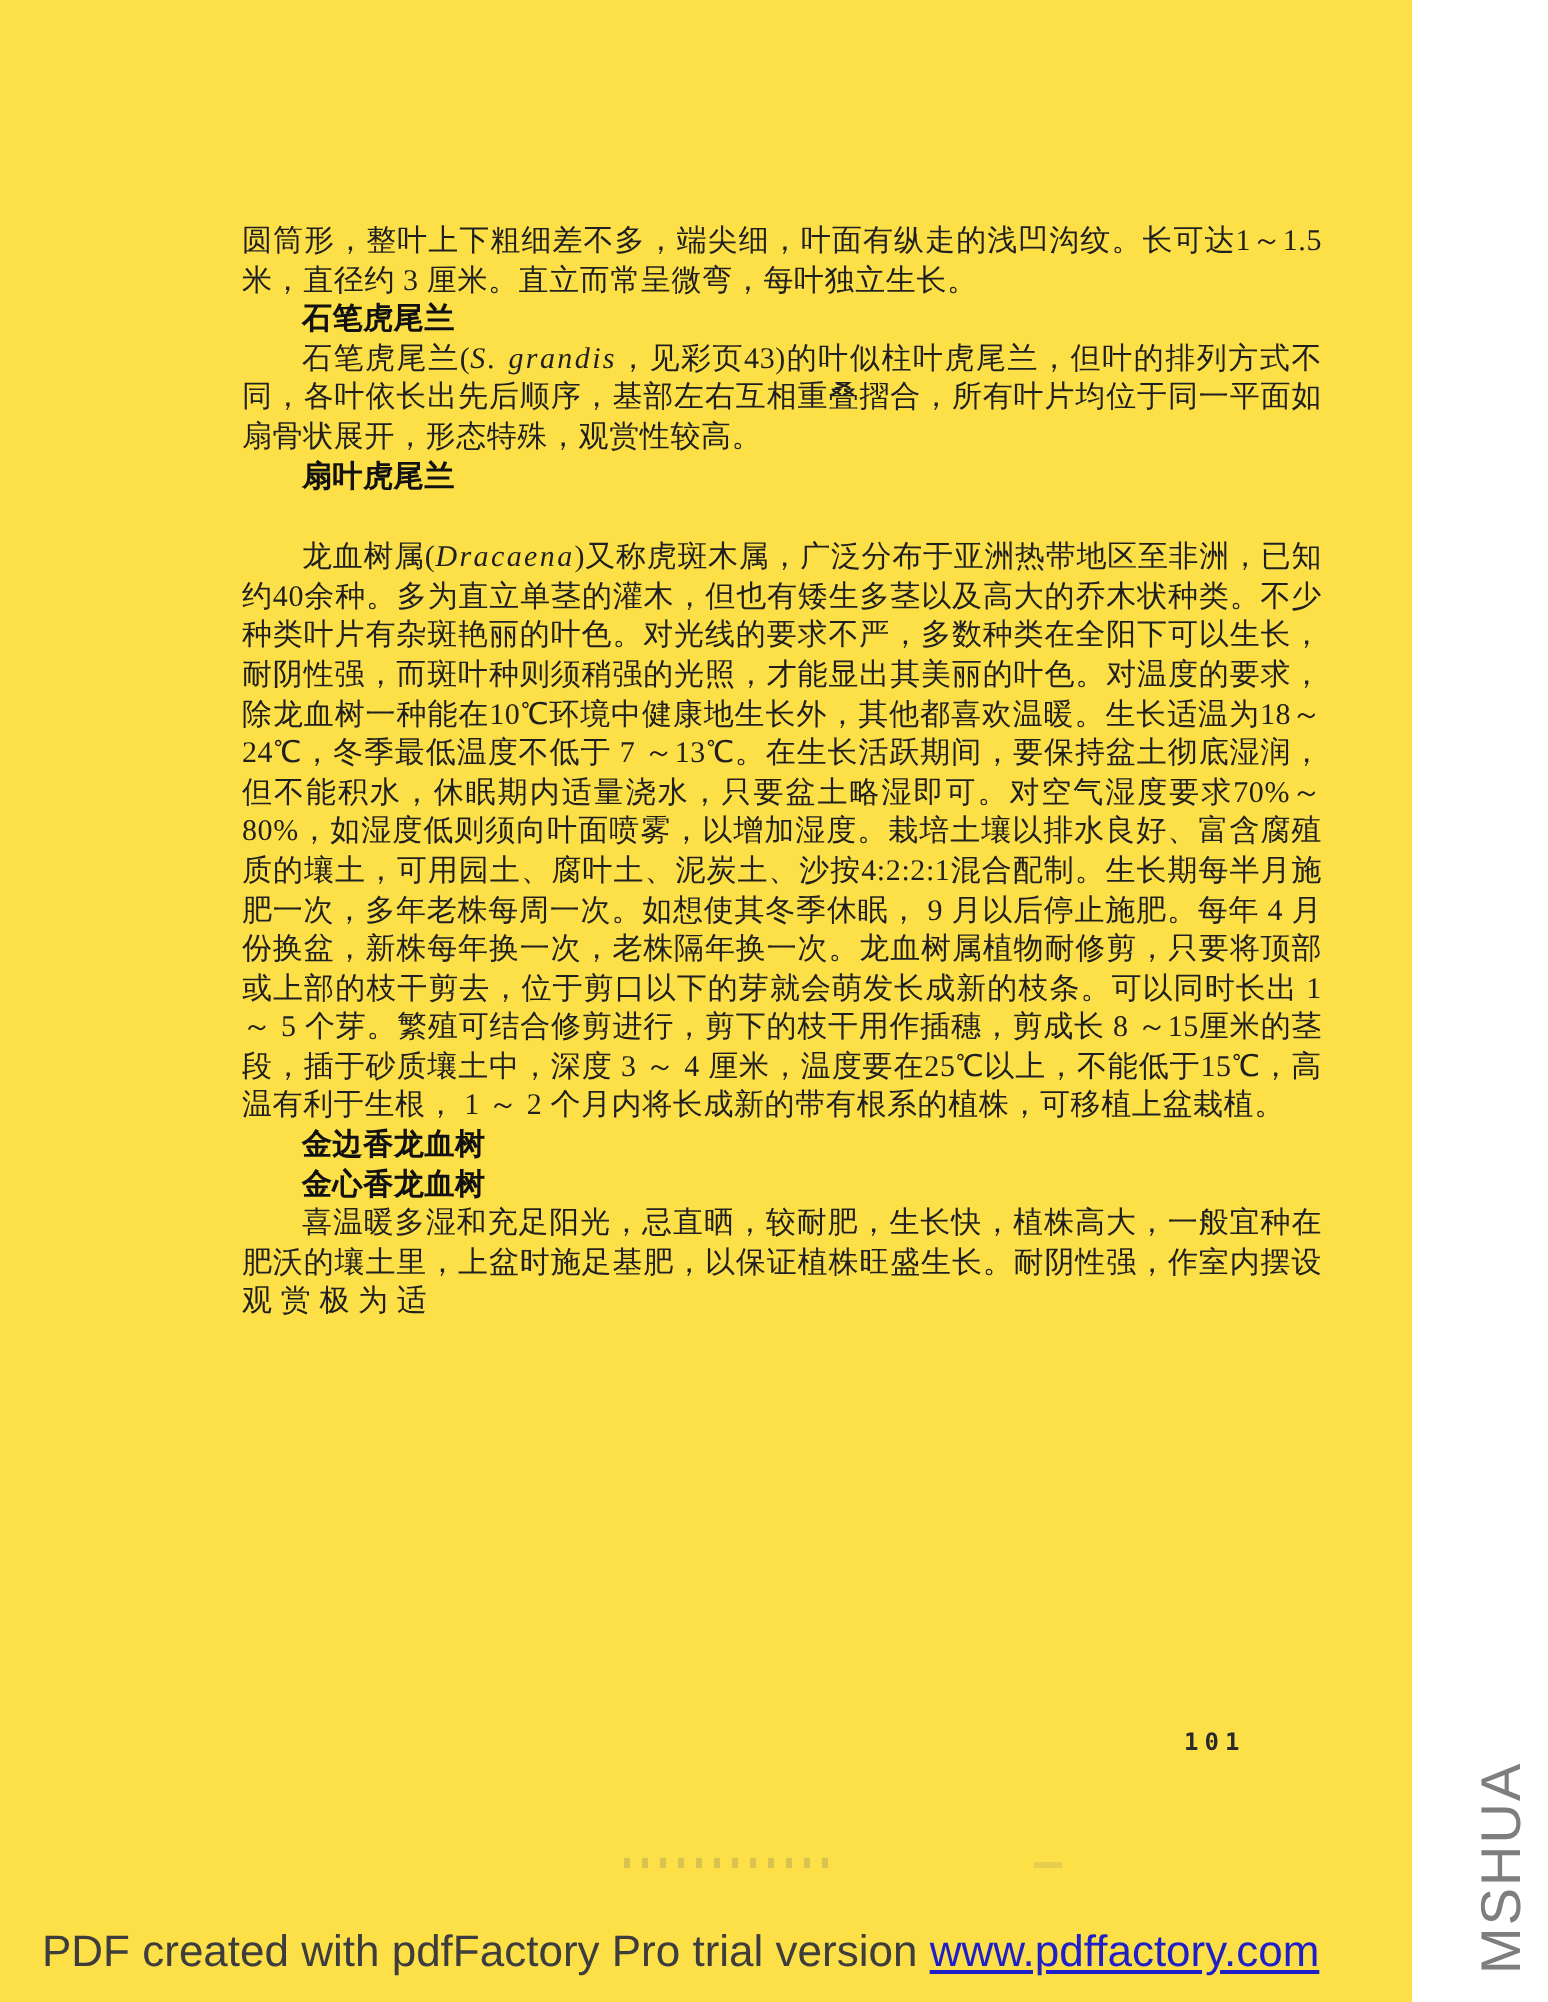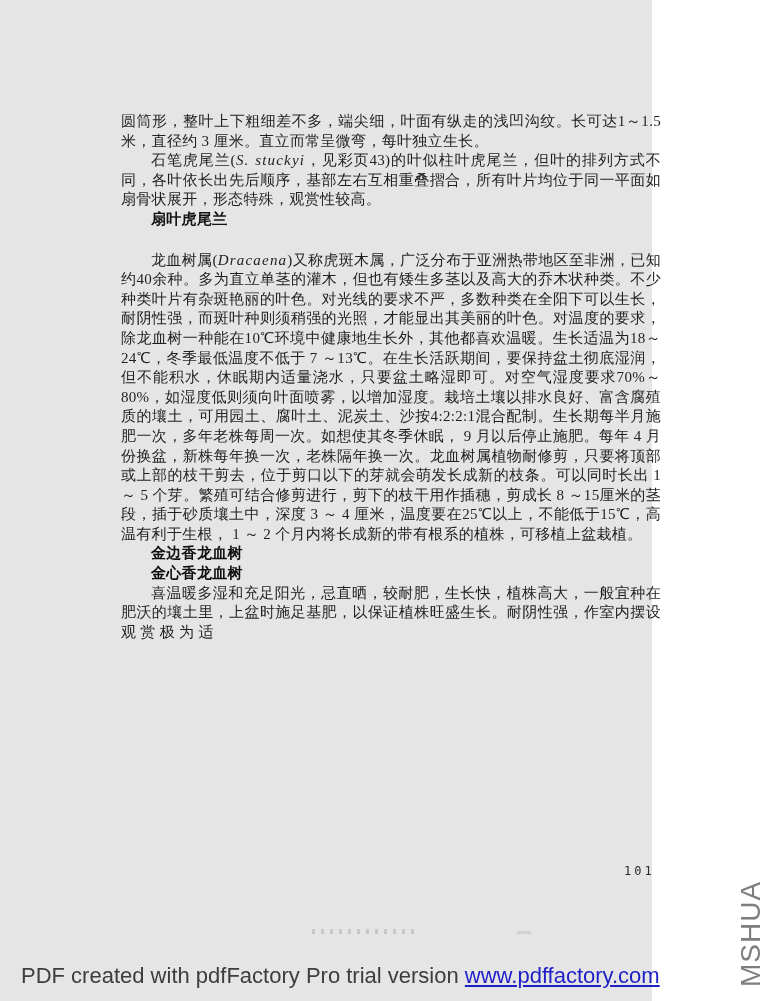--- a/index.html
+++ b/index.html
@@ -2,21 +2,21 @@
 <html><head>
 <meta charset="utf-8">
 <style>
   html, body { margin:0; padding:0; }
   body {
     width:774px; height:1001px;
     background:#ffffff;
     overflow:hidden;
     font-family:"Liberation Serif", serif;
   }
-  .sheet { position:relative; width:632px; height:1001px; background:#e5e5e5;padding-left:20px; }
+  .sheet { position:relative; width:706px; height:1001px; background:#fde047; }
 
   
   .page-text {
     position:absolute; left:121px; top:112px; width:540px;
     color:#1f1f1f;
     font-size:15px; line-height:19.6px;
     text-align:justify;
     letter-spacing:0.3px;
   }
   .blk { margin:0; padding:0; }
@@ -24,22 +24,22 @@
   .para.indent { text-indent:2em; }
   .heading {
     font-size:15px; font-weight:bold; color:#111;
     text-indent:2em; line-height:19.6px;
   }
   .spacer { height:21px; }
   .italic { font-style:italic; letter-spacing:1.2px; }
 
   
   .page-number {
-    position:absolute; left:624px; top:864px;
-    font-size:12px; font-weight:normal; letter-spacing:3px;
+    position:absolute; left:592px; top:864px;
+    font-size:12px; font-weight:bold; letter-spacing:3px;
     color:#2a2a2a;
     font-family:"DejaVu Sans Mono", monospace;
   }
 
   
   .watermark {
     position:absolute; left:699px; top:920px;
     width:104px; height:30px;
     transform:rotate(-90deg);
     transform-origin:center center;
@@ -71,21 +71,22 @@
     color:#1f1fc8; text-decoration:underline; cursor:pointer;
   }
 </style>
 </head>
 <body>
 
 <div class="sheet">
 
   <div class="page-text">
       <p class="blk para"><span>圆筒形，整叶上下粗细差不多，端尖细，叶面有纵走的浅凹沟纹。长可达1～1.5米，直径约 3 厘米。直立而常呈微弯，每叶独立生长。</span></p>
-      <p class="blk para indent"><span>石笔虎尾兰(</span><span class="italic">S. stuckyi</span><span>，见彩页43)的叶似柱叶虎尾兰，但叶的排列方式不同，各叶依长出先后顺序，基部左右互相重叠摺合，所有叶片均位于同一平面如扇骨状展开，形态特殊，观赏性较高。</span></p>
+      <h3 class="blk heading"><span>石笔虎尾兰</span></h3>
+      <p class="blk para indent"><span>石笔虎尾兰(</span><span class="italic">S. grandis</span><span>，见彩页43)的叶似柱叶虎尾兰，但叶的排列方式不同，各叶依长出先后顺序，基部左右互相重叠摺合，所有叶片均位于同一平面如扇骨状展开，形态特殊，观赏性较高。</span></p>
       <h3 class="blk heading"><span>扇叶虎尾兰</span></h3>
       <div class="blk spacer"></div>
       <p class="blk para indent"><span>龙血树属(</span><span class="italic">Dracaena</span><span>)又称虎斑木属，广泛分布于亚洲热带地区至非洲，已知约40余种。多为直立单茎的灌木，但也有矮生多茎以及高大的乔木状种类。不少种类叶片有杂斑艳丽的叶色。对光线的要求不严，多数种类在全阳下可以生长，耐阴性强，而斑叶种则须稍强的光照，才能显出其美丽的叶色。对温度的要求，除龙血树一种能在10℃环境中健康地生长外，其他都喜欢温暖。生长适温为18～24℃，冬季最低温度不低于 7 ～13℃。在生长活跃期间，要保持盆土彻底湿润，但不能积水，休眠期内适量浇水，只要盆土略湿即可。对空气湿度要求70%～80%，如湿度低则须向叶面喷雾，以增加湿度。栽培土壤以排水良好、富含腐殖质的壤土，可用园土、腐叶土、泥炭土、沙按4:2:2:1混合配制。生长期每半月施肥一次，多年老株每周一次。如想使其冬季休眠， 9 月以后停止施肥。每年 4 月份换盆，新株每年换一次，老株隔年换一次。龙血树属植物耐修剪，只要将顶部或上部的枝干剪去，位于剪口以下的芽就会萌发长成新的枝条。可以同时长出 1 ～ 5 个芽。繁殖可结合修剪进行，剪下的枝干用作插穗，剪成长 8 ～15厘米的茎段，插于砂质壤土中，深度 3 ～ 4 厘米，温度要在25℃以上，不能低于15℃，高温有利于生根， 1 ～ 2 个月内将长成新的带有根系的植株，可移植上盆栽植。</span></p>
       <h3 class="blk heading"><span>金边香龙血树</span></h3>
       <h3 class="blk heading"><span>金心香龙血树</span></h3>
       <p class="blk para indent"><span>喜温暖多湿和充足阳光，忌直晒，较耐肥，生长快，植株高大，一般宜种在肥沃的壤土里，上盆时施足基肥，以保证植株旺盛生长。耐阴性强，作室内摆设观 赏 极 为 适</span></p>
     </div>
 
   <div class="page-number">101</div>
 

